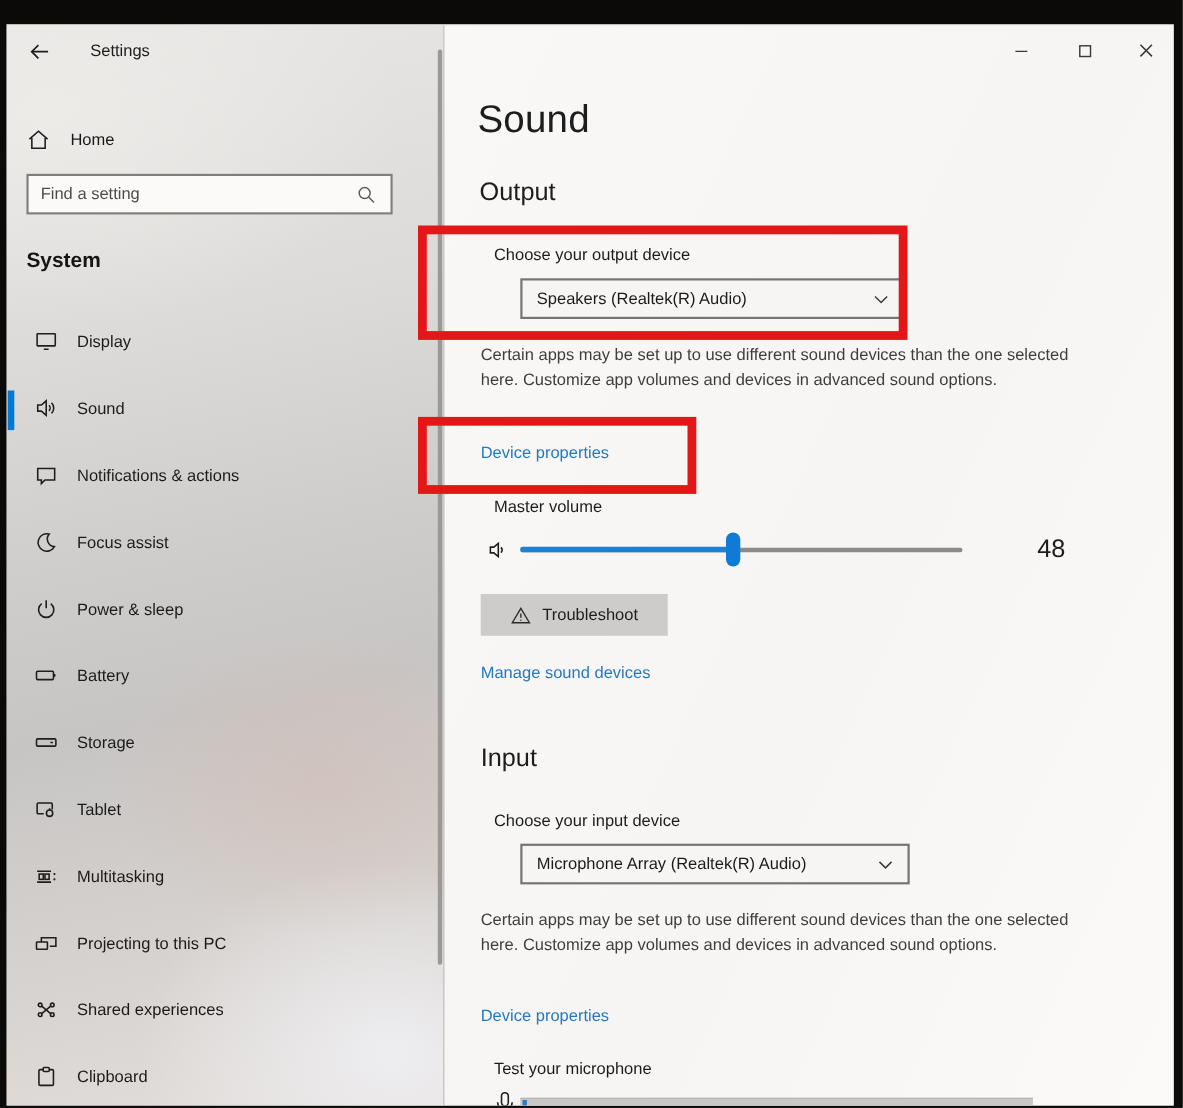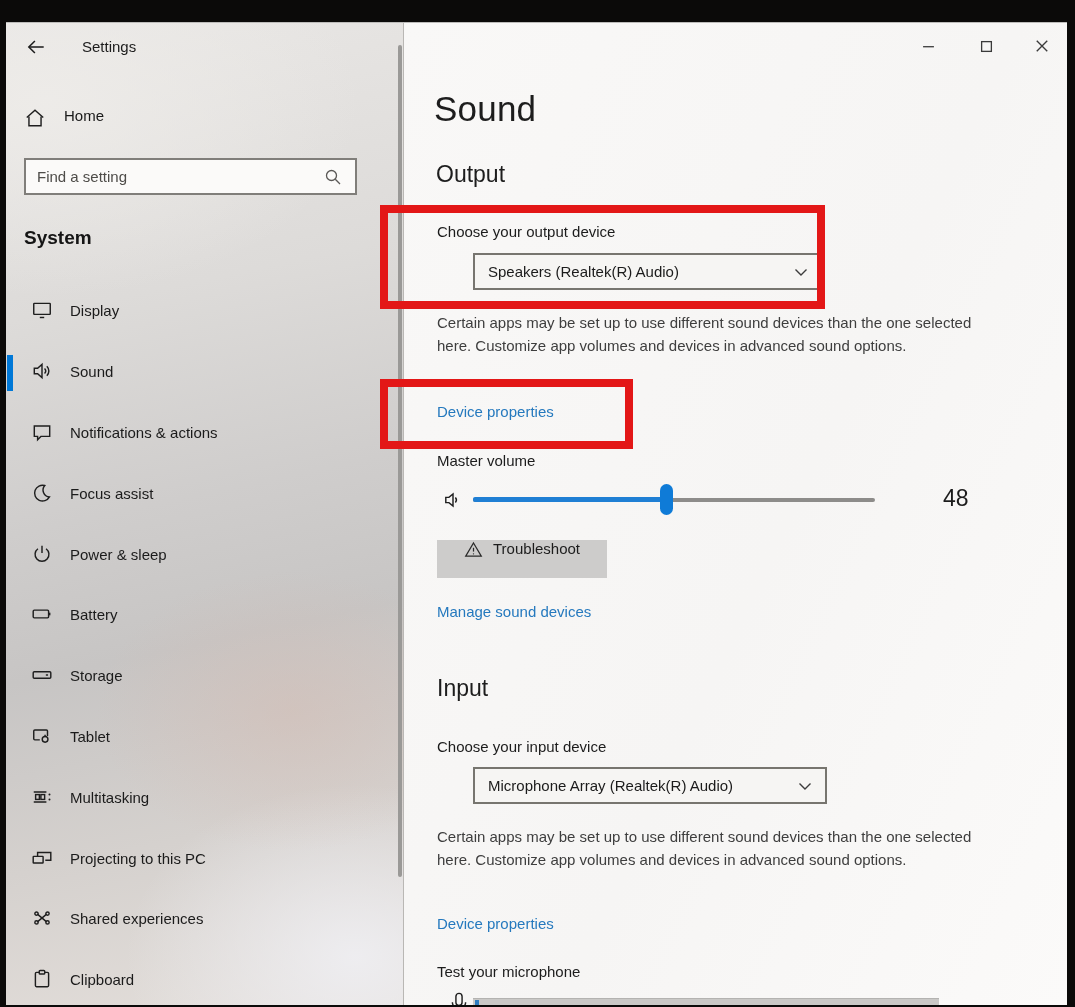--- a/index.html
+++ b/index.html
@@ -17,21 +17,21 @@
       radial-gradient(ellipse 320px 240px at 88% 95%, rgba(240,240,244,0.85), transparent 72%),
       radial-gradient(ellipse 420px 260px at 10% 8%, rgba(238,236,233,0.9), transparent 75%),
       linear-gradient(168deg,#e9e7e5 0%,#dddbd9 28%,#cfcdcc 48%,#c7c5c4 62%,#d5d1ce 80%,#e4dfdb 100%);
   }
   .scrollbar { position:absolute; left:392px; top:22px; width:4px; height:832px;
                background:#9a9997; border-radius:2px; }
   .back-btn { left:16px; top:10px; width:28px; height:28px; display:flex;
               align-items:center; justify-content:center; cursor:pointer; }
   .win-title { left:76px; top:15px; font-size:15px; color:#1c1c1c; }
   .home-row { left:10px; top:84px; width:380px; height:40px; display:flex;
-              cursor:pointer; }
+              align-items:center; cursor:pointer; }
   .home-row .ic { width:22px; margin-left:8px; }
   .home-row .lbl { margin-left:18px; font-size:15px; color:#191919; }
   .searchbox { left:18px; top:135px; width:333px; height:37px; background:#fbfaf9;
                border:2px solid #807e7a; display:flex; align-items:center; }
   .searchbox input { flex:1; border:none; outline:none; background:transparent;
                font-size:15px; color:#333; padding-left:11px;
                font-family:"Liberation Sans","DejaVu Sans",sans-serif; }
   .searchbox input::placeholder { color:#4e4c49; opacity:1; }
   .searchbox .mag { width:20px; margin-right:12px; }
   .sys-head { left:18px; top:204px; font-size:19px; font-weight:bold; color:#151515; }
@@ -44,36 +44,36 @@
              background:#0078d7; }
 
   
   .main { position:absolute; left:397px; top:0; width:664px; height:983px;
           background:linear-gradient(115deg,#f9f8f7 0%,#f6f5f4 55%,#fbfaf9 100%); }
   .main-divider { position:absolute; left:0; top:0; width:1px; height:983px; background:#b9b7b4; }
   .winctl { position:absolute; top:8px; width:44px; height:30px; display:flex;
             align-items:center; justify-content:center; cursor:pointer; }
   .pg-title { left:31px; top:66px; font-size:35px; font-weight:400; color:#1d1d1d; letter-spacing:0.2px; }
   .sec-title { font-size:23px; font-weight:400; color:#1d1d1d; }
-  .field-label { font-size:15px; color:#1c1c1c; }
+  .field-label { font-size:15px; color:#1c1c1c;margin-left:12px; }
   .dropdown { background:#f6f5f3; border:2px solid #77756f; display:flex; align-items:center;
               cursor:pointer;margin-left:36px; }
   .dropdown .dd-text { font-size:15px; color:#1b1b1b; padding-left:13px; flex:1; white-space:nowrap; }
   .dropdown .chev { width:16px; margin-right:12px; }
   .para { font-size:15px; line-height:23px; color:#3e3e3e; width:560px; }
   .link { font-size:15px; color:#2579be; cursor:pointer; }
   .redbox { border:8px solid #e31717; pointer-events:none; z-index:6; }
   .slider-track { left:70px; top:475px; width:402px; height:4px; background:#8d8c8a;
                   border-radius:2px; cursor:pointer; }
   .slider-fill { left:70px; top:474px; width:194px; height:5px; background:#1f7fd4;
                  border-radius:2px; }
   .slider-thumb { left:257px; top:461px; width:13px; height:31px; background:#0f7bd7;
                   border-radius:6.5px; cursor:grab; }
   .vol-value { left:540px; top:462px; font-size:23px; color:#1c1c1c; }
-  .btn-gray { background:#cdcccb; display:flex; align-items:flex-start; justify-content:center;
+  .btn-gray { background:#cdcccb; display:flex; align-items:center; justify-content:center;
               gap:10px; font-size:15px; color:#1d1d1d; cursor:pointer; }
   .meter { left:70px; top:975px; width:466px; height:9px; background:#c9c8c6;
            border-top:1px solid #b4b3b1; }
   .meter-tick { position:absolute; left:2px; top:1px; width:4px; height:7px; background:#2e7cc0; }
   svg { display:block; }
 </style>
 </head>
 <body>
 
 <div class="stage">

